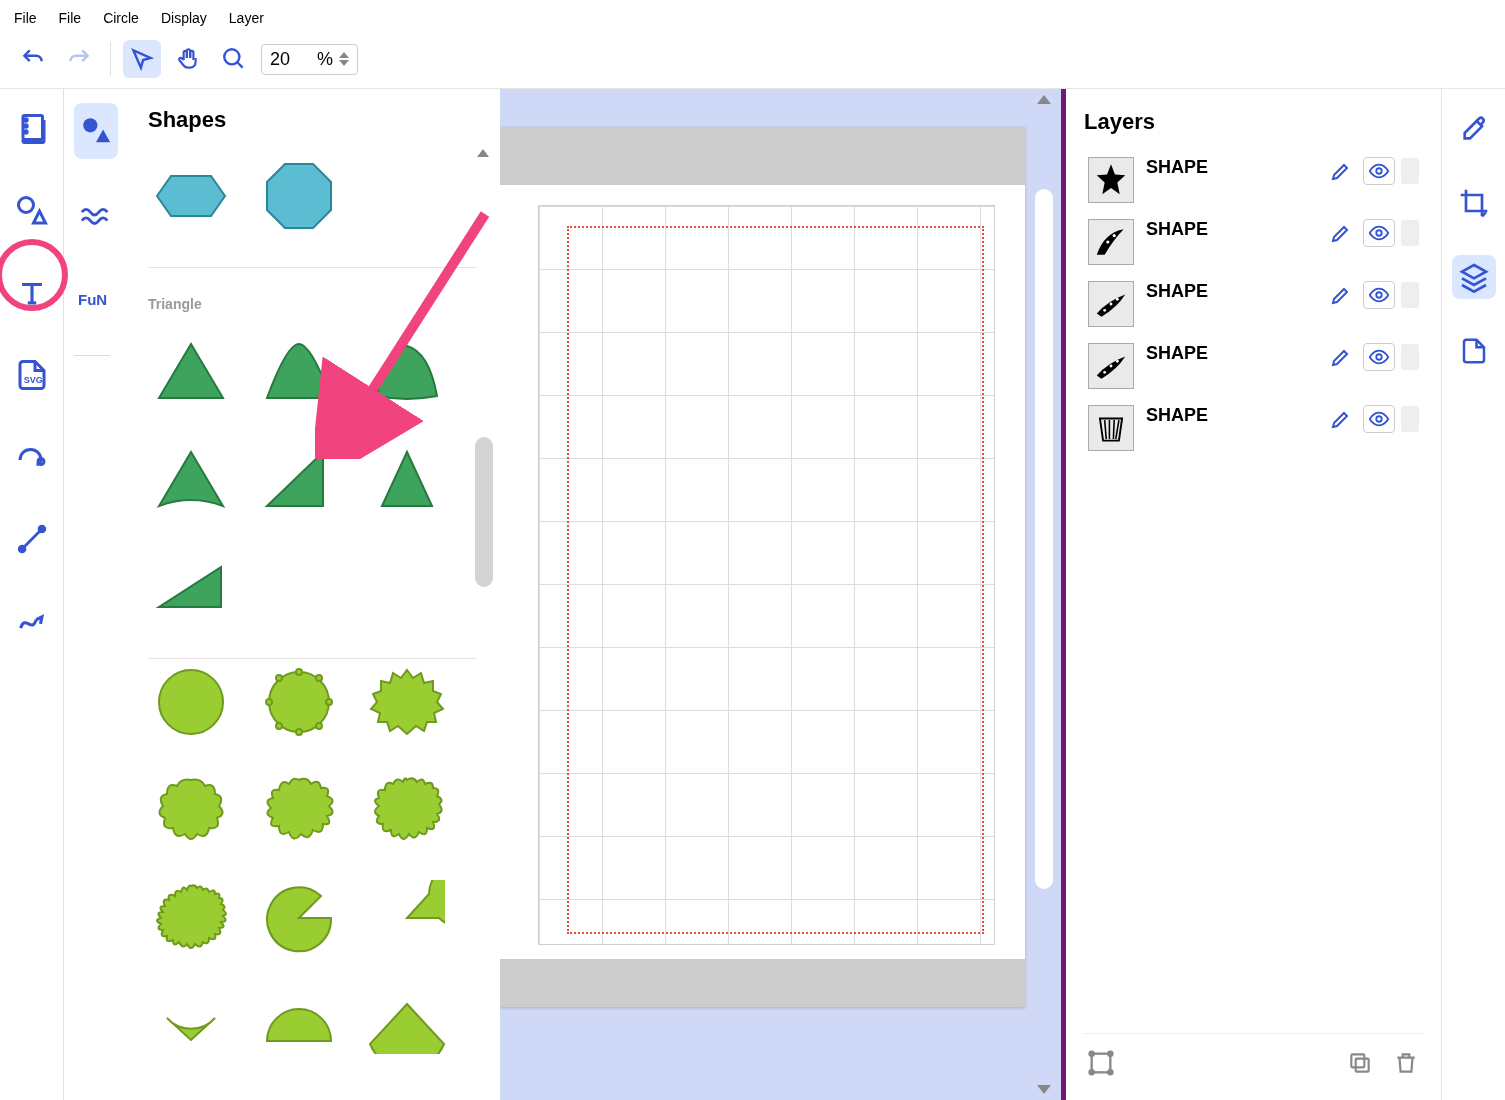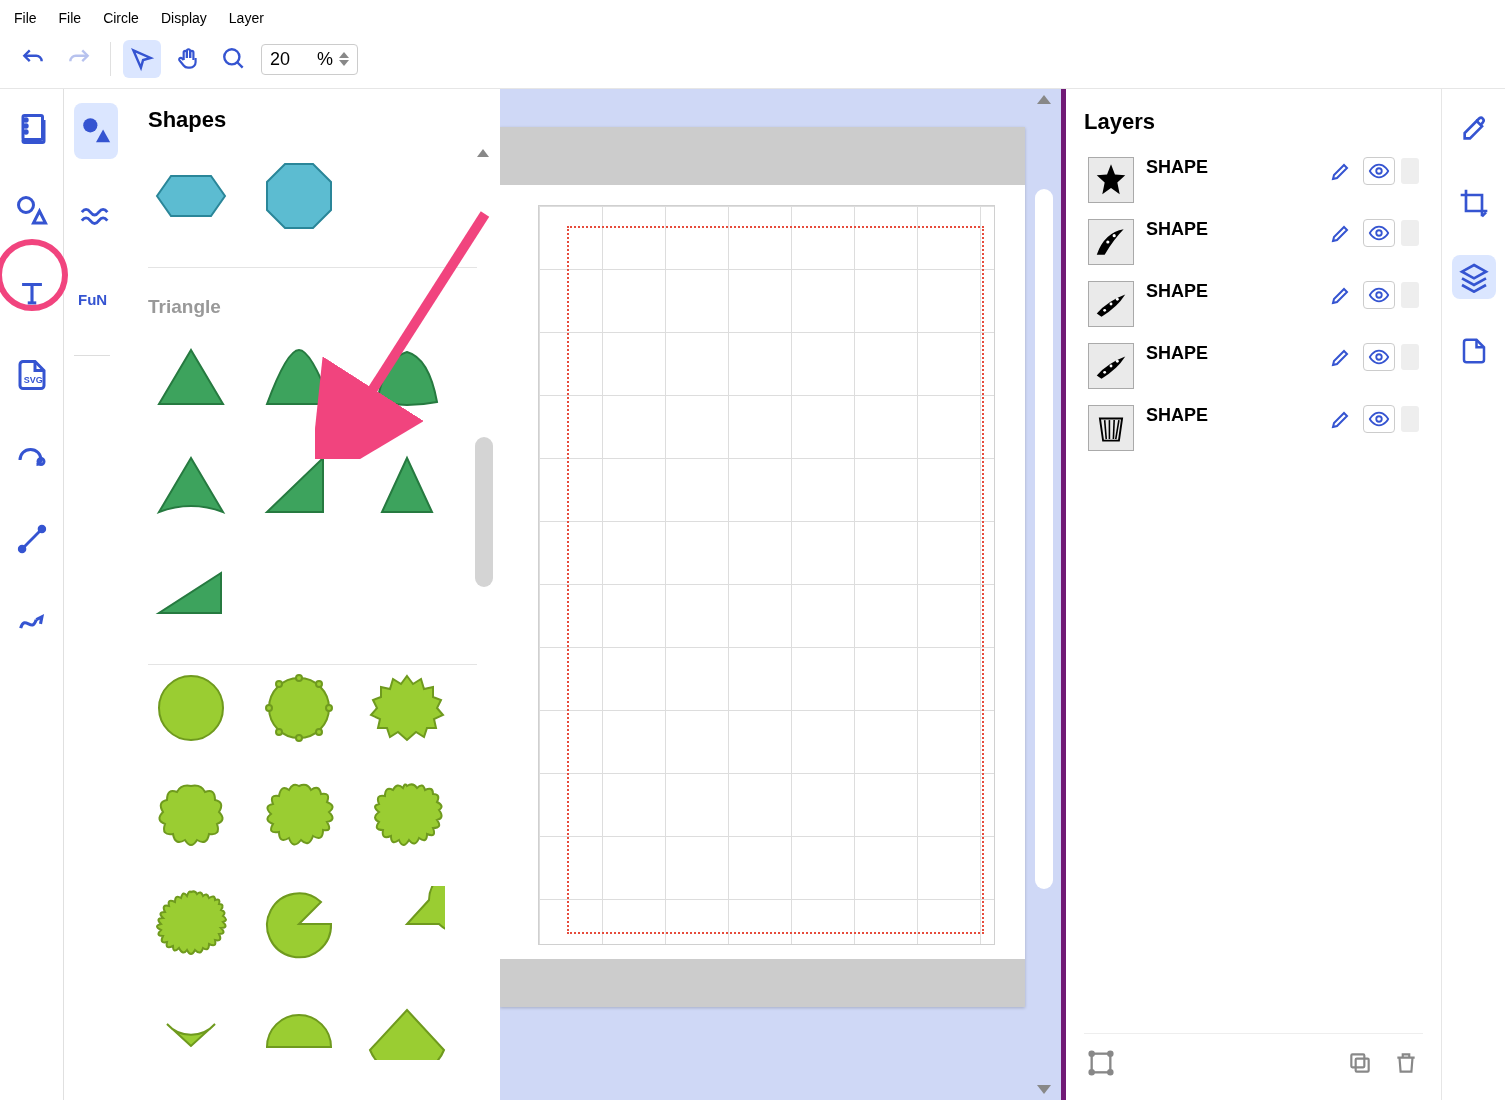--- a/index.html
+++ b/index.html
@@ -25,21 +25,21 @@
 
 .highlight-circle { position:absolute; top:150px; left:-4px; width:72px; height:72px; border:6px solid #f1447e; border-radius:50%; pointer-events:none; z-index:20; }
 
 .tool-col { width:56px; padding:14px 0; display:flex; flex-direction:column; align-items:center; gap:28px; }
 .tool-btn { width:44px; height:56px; border-radius:8px; display:flex; align-items:center; justify-content:center; cursor:pointer; color:#3554d1;margin-left:8px; }
 .tool-btn.active { background:#dbe6ff; }
 .tool-sep { width:36px; height:1px; background:#ddd; }
 
 .shapes-panel { width:380px; border-right:1px solid transparent; padding:18px 22px 0 28px; overflow-y:auto; position:relative; }
 .shapes-panel h2 { font-size:22px; font-weight:700; margin-bottom:20px; }
-.cat-title { font-size:19px; font-weight:600; color:#999; margin:28px 0 16px; }
+.cat-title { font-size:14px; font-weight:600; color:#999; margin:28px 0 16px; }
 .cat-sep { height:1px; background:#e4e4e4; margin-top:28px; }
 .shape-row { display:flex; gap:22px; flex-wrap:wrap; }
 .shape-cell { width:86px; height:86px; display:flex; align-items:center; justify-content:center; cursor:pointer; }
 
 .arrow-annot { position:absolute; top:110px; left:195px; z-index:15; pointer-events:none; }
 
 .canvas-area { flex:1; background:#cfd8f6; position:relative; overflow:hidden; }
 .canvas-paper { position:absolute; top:38px; left:0; right:36px; background:#fff; box-shadow:0 1px 3px rgba(0,0,0,.2); }
 .canvas-bar { height:58px; background:#ccc; }
 .canvas-grid { height:740px; border:1px solid #d0d0d0; margin:20px 30px 14px 38px; position:relative; 

